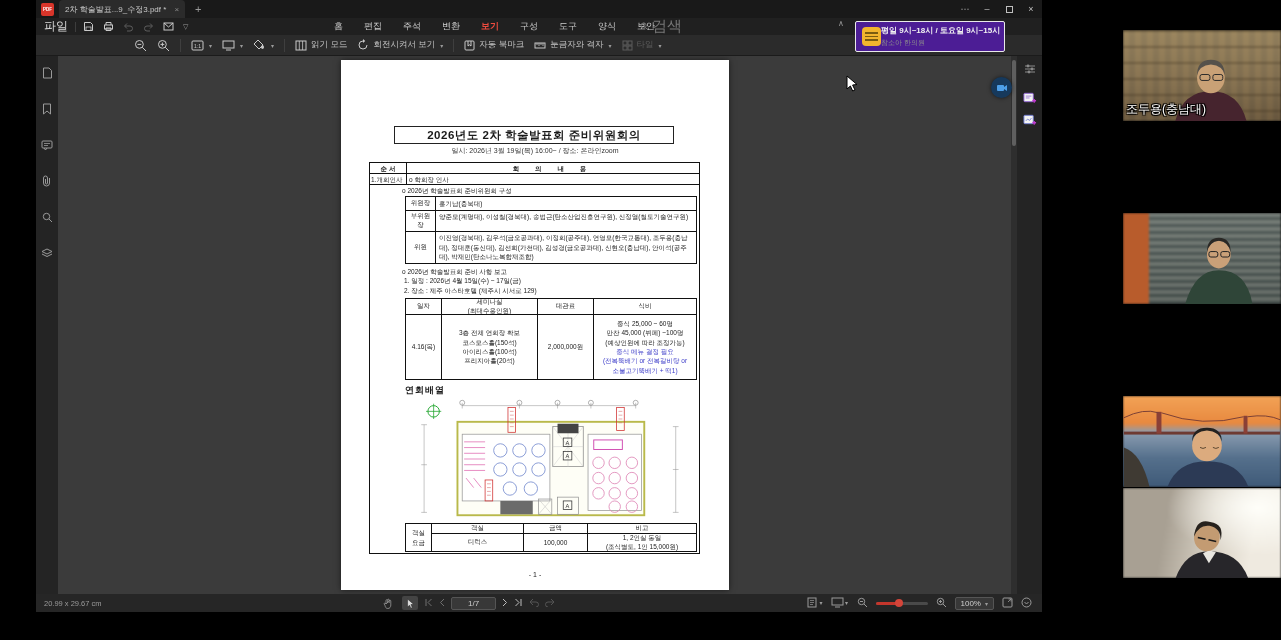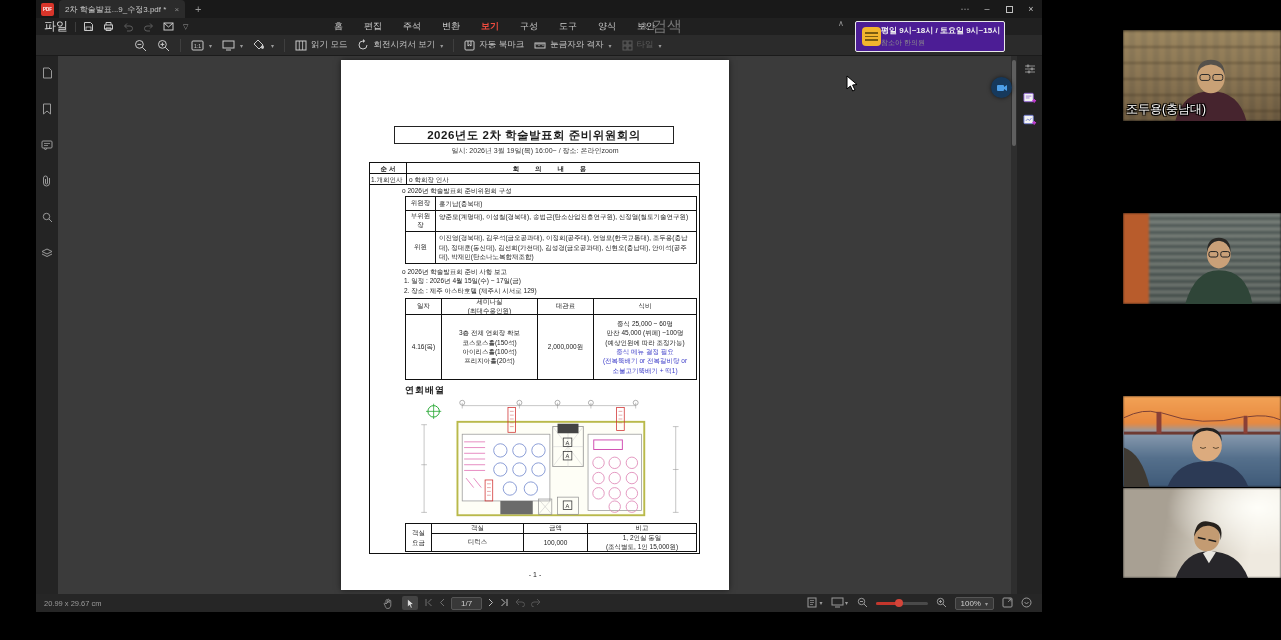--- a/index.html
+++ b/index.html
@@ -53,21 +53,21 @@
   .float-btn { position:absolute; left:955px; top:77px; width:21px; height:21px; border-radius:50%;
                background:#16395c; display:flex; align-items:center; justify-content:center; box-shadow:0 0 4px rgba(0,0,0,.6); }
 
   
   .statusbar { position:absolute; left:0; top:594px; right:0; height:18px; background:#262626;
                display:flex; align-items:center; font-size:7.5px; color:#9a9a9a; }
   .sb-dims { margin-left:8px; }
   .sb-center { position:absolute; left:344px; display:flex; align-items:center; gap:6px; }
   .sb-tool { width:16px; height:14px; display:flex; align-items:center; justify-content:center; border-radius:2px; }
   .sb-tool.on { background:#444; }
-  .sb-page { background:#383838; border:1px solid #555; border-radius:2px; padding:1px 9px; color:#cfcfcf; font-size:8px; }
+  .sb-page { background:#383838; border:1px solid #555; border-radius:2px; padding:1px 16px; color:#cfcfcf; font-size:8px; }
   .sb-right { position:absolute; right:10px; display:flex; align-items:center; gap:8px; }
   .zslider { position:relative; width:52px; height:3px; background:#4a4a4a; border-radius:2px; }
   .zfill { position:absolute; left:0; top:0; height:3px; width:22px; background:#c4362c; border-radius:2px; }
   .zknob { position:absolute; left:19px; top:-3px; width:8px; height:8px; background:#d4453a; border-radius:50%; }
   .sb-zoom { background:#383838; border:1px solid #555; border-radius:2px; padding:1px 5px; color:#cfcfcf; font-size:8px; display:flex; gap:4px; align-items:center; }
 
   
   .page { position:absolute; left:283px; top:4px; width:388px; height:530px; background:#fff;
           box-shadow:0 0 6px rgba(0,0,0,.55); color:#1a1a1a; }
   .pre { white-space:pre-line; }

